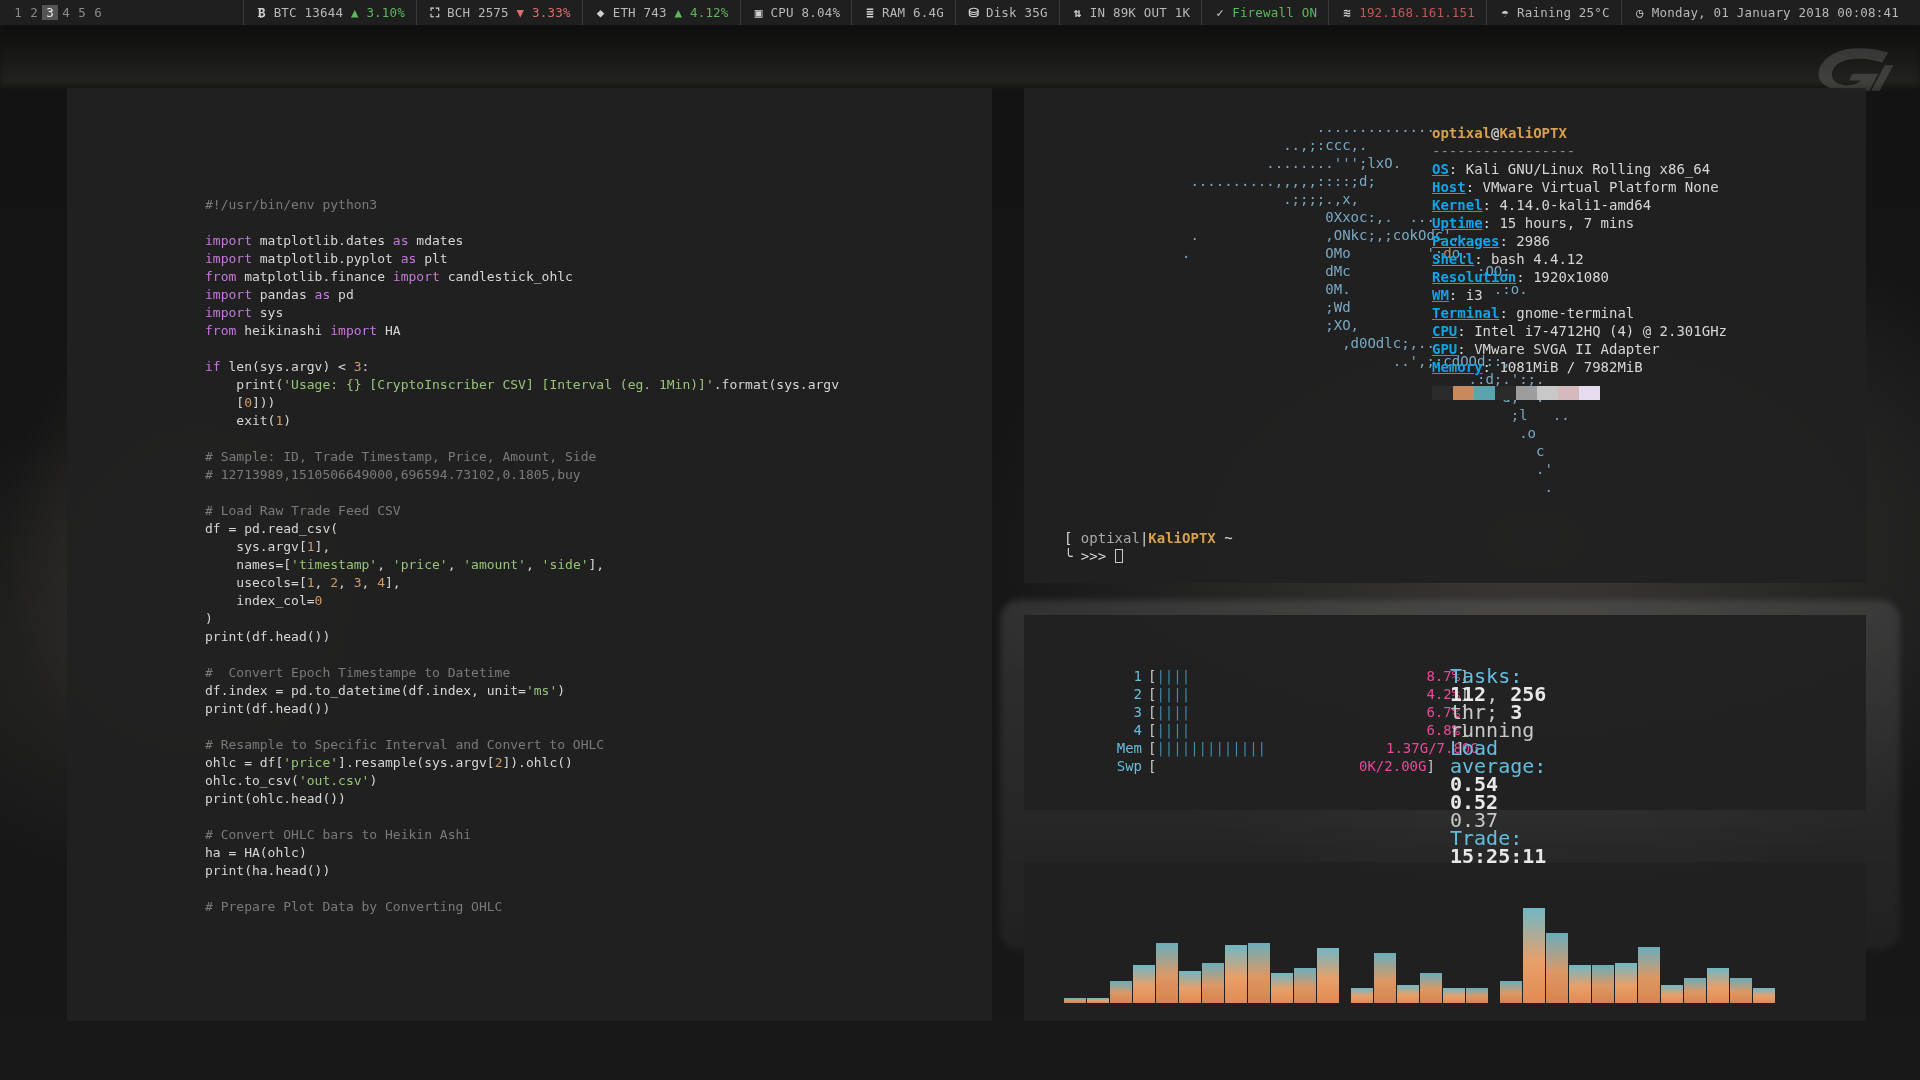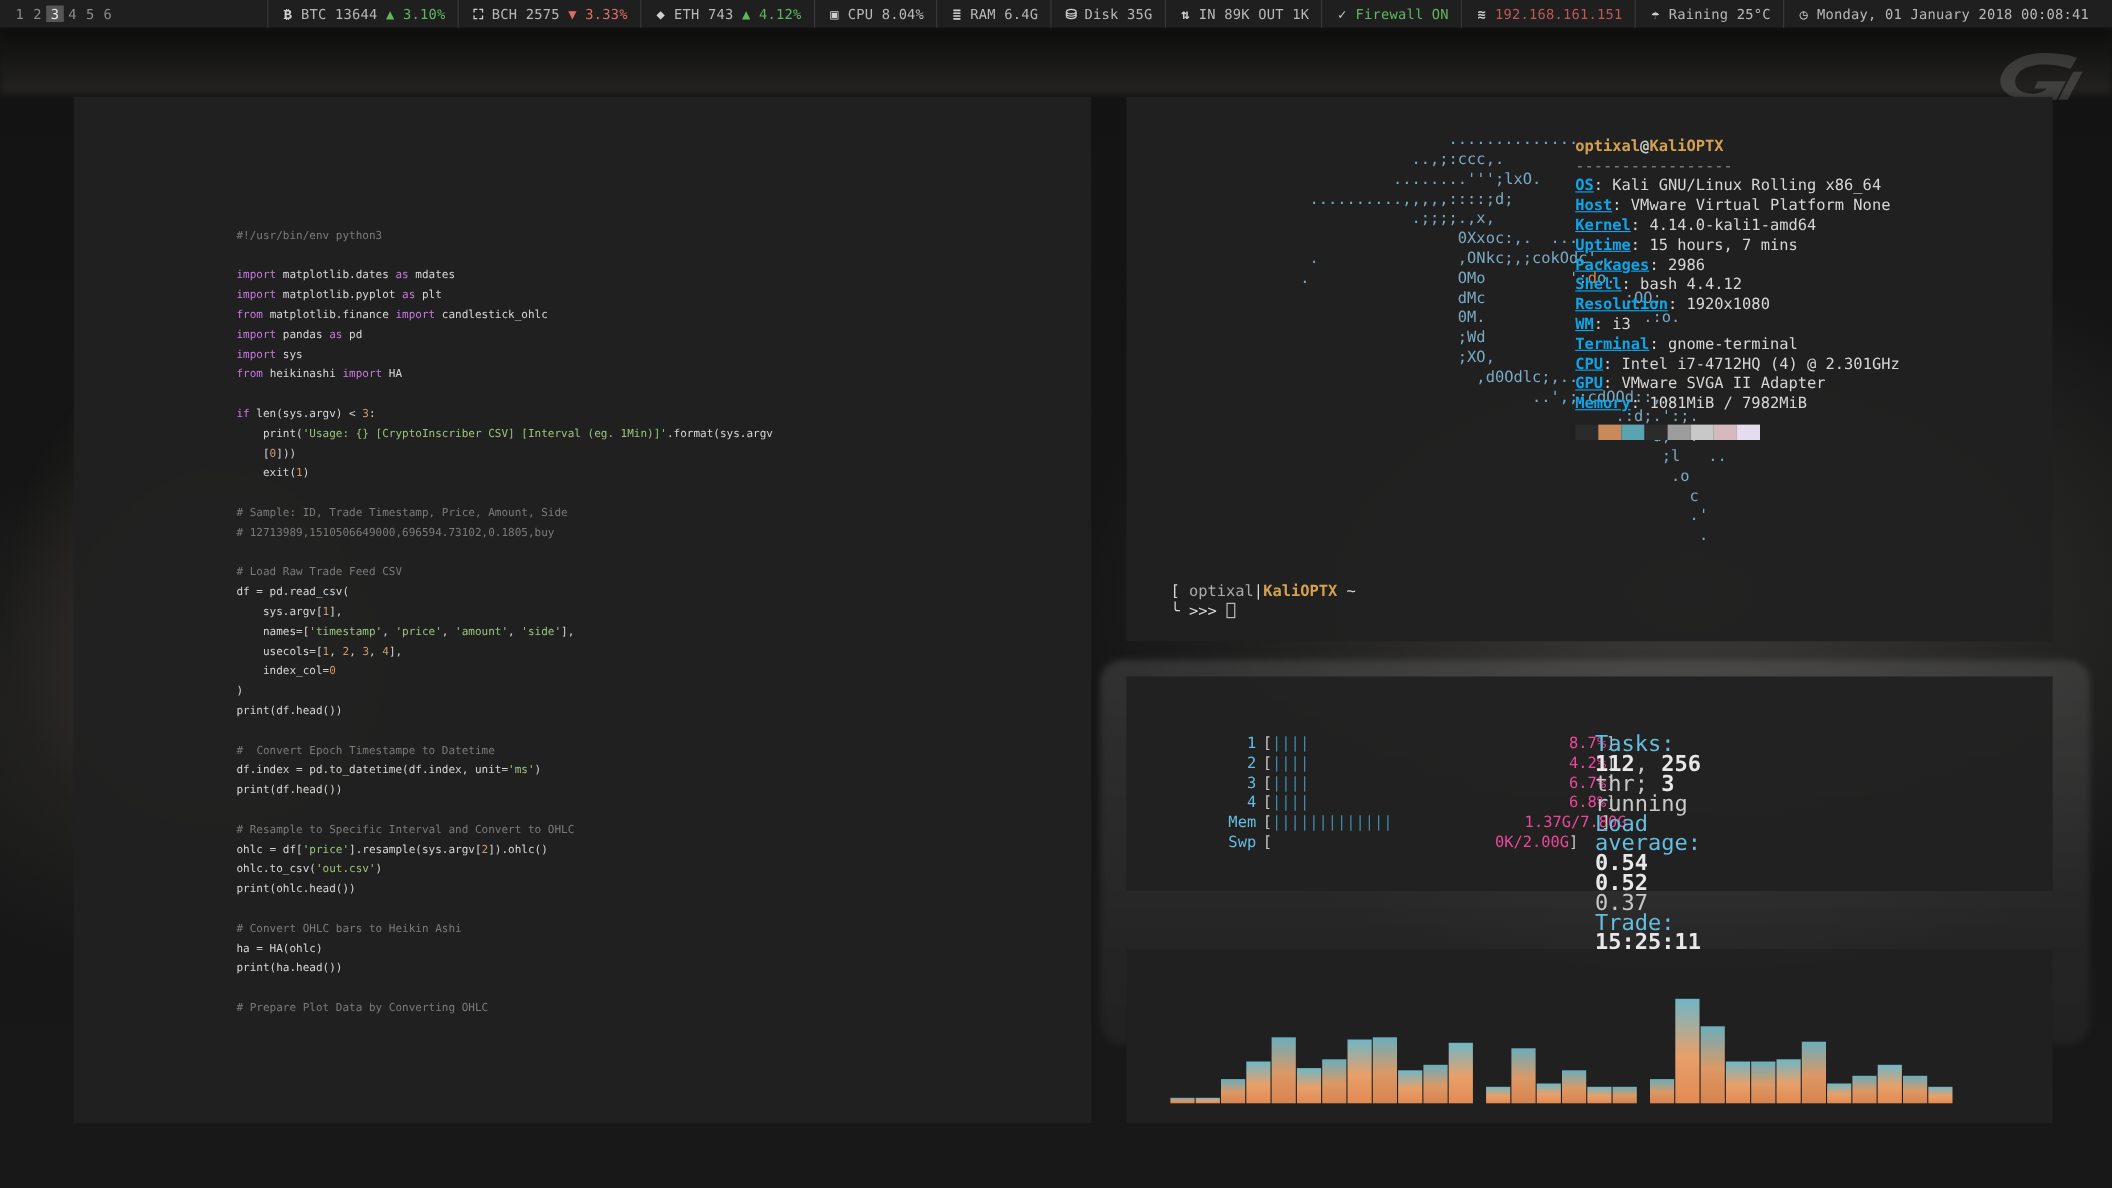--- a/index.html
+++ b/index.html
@@ -57,21 +57,21 @@
     z-index:5;
     font-size:14px;
     line-height:18px;
   }
   .win.code { left:67px; top:88px; width:925px; height:933px; padding-top:100px; }
   .win.fetch { left:1024px; top:88px; width:842px; height:495px; }
   .win.htop  { left:1024px; top:615px; width:842px; height:195px; }
   .win.vis   { left:1024px; top:863px; width:842px; height:158px; }
 
   
-  pre.code-body { margin:18px; padding:0 0 0 130px; font-size:10px; line-height:18px; white-space:pre; color:#d6d6d6; }
+  pre.code-body { margin:8px; padding:0 0 0 130px; font-size:13px; line-height:18px; white-space:pre; color:#d6d6d6; }
   .kw { color:#c678dd; }   
   .kw2{ color:#c678dd; }
   .num{ color:#d19a66; }
   .str{ color:#98c379; }
   .cmt{ color:#7a7a7a; }
   .sh { color:#7a7a7a; }
 
   
   .fetch pre { margin:0; padding:30px 0 0 40px; font-size:14px; line-height:18px; white-space:pre; color:#7aa9c4;}
   .fetch .info { position:absolute; left:408px; top:36px; font-size:14px; line-height:18px; }

